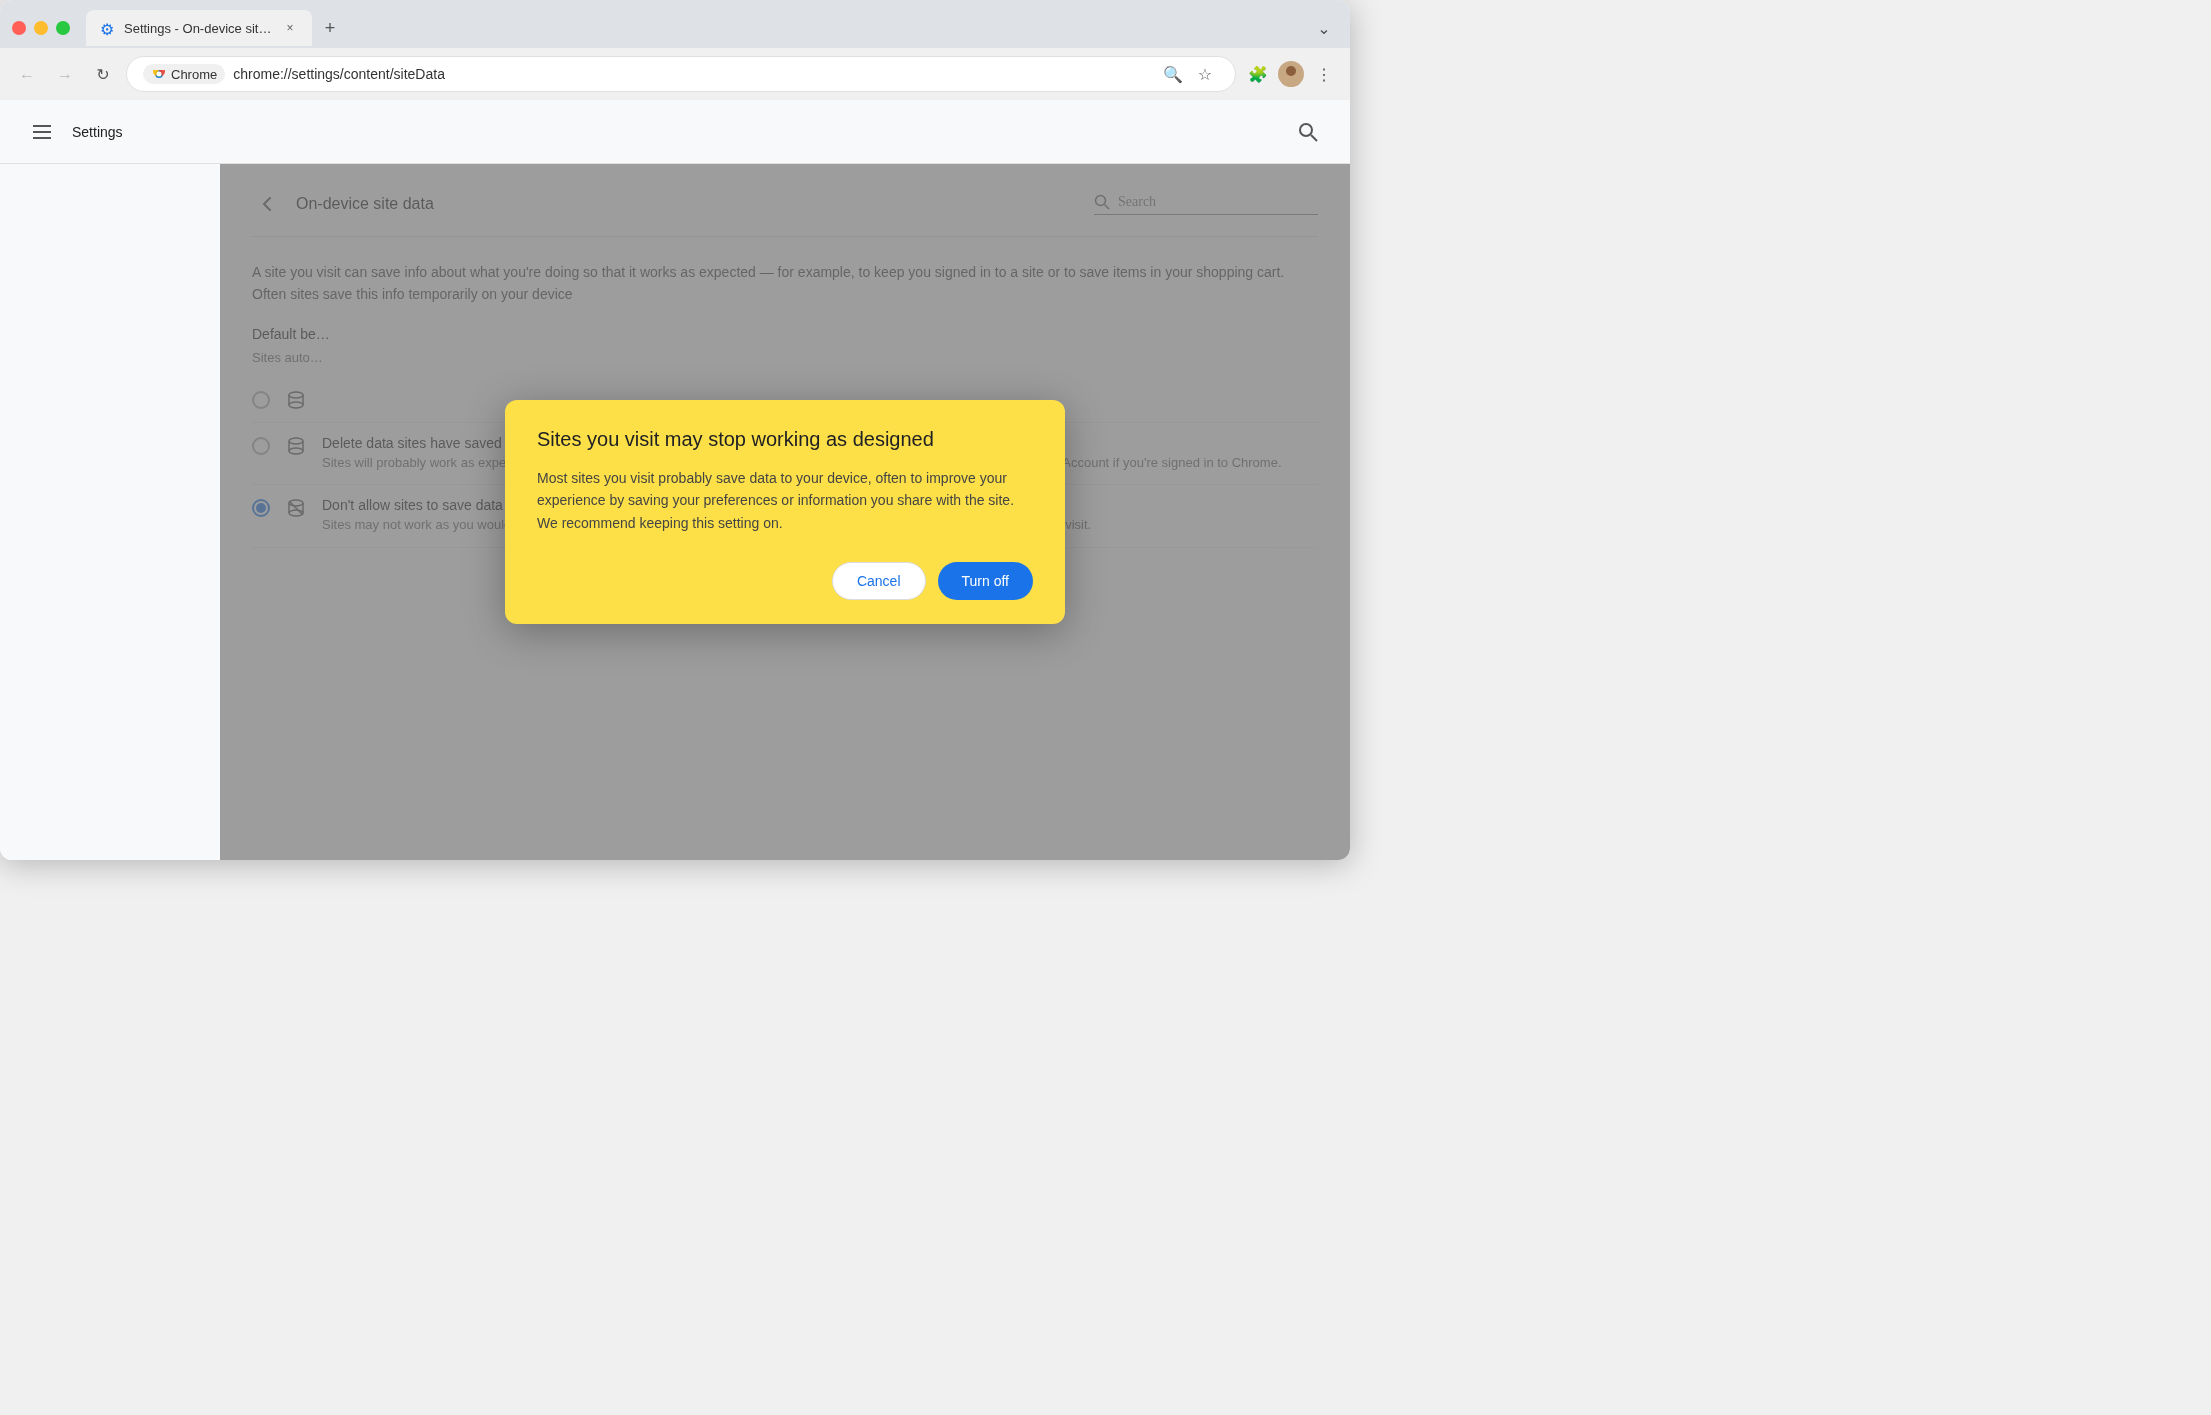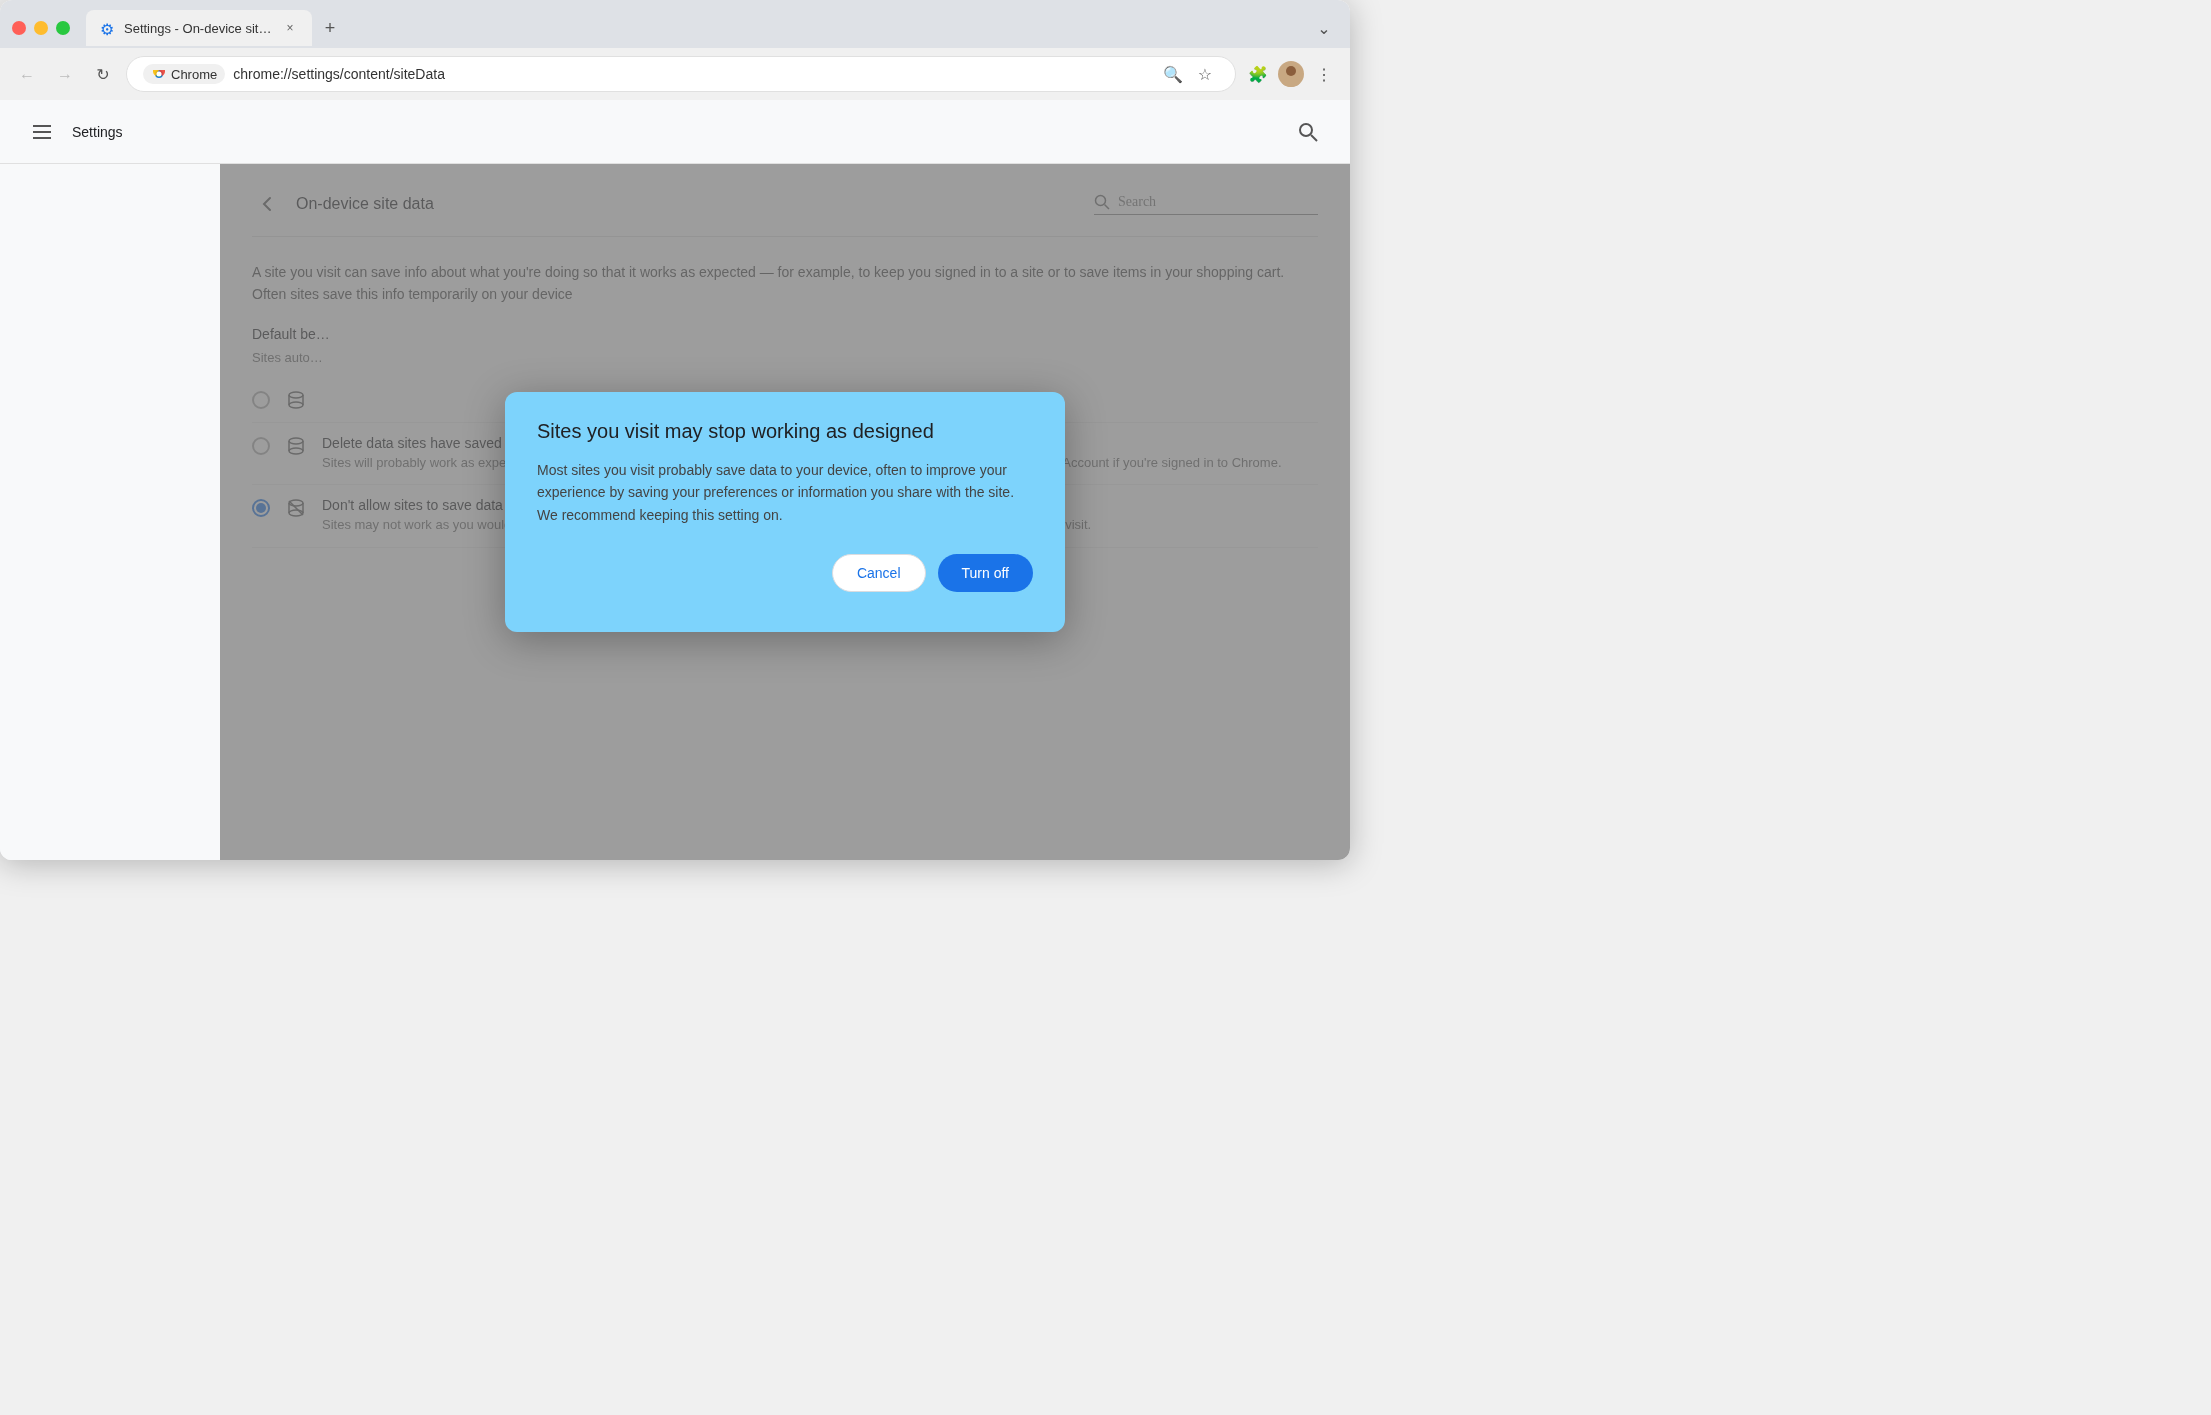--- a/index.html
+++ b/index.html
@@ -394,23 +394,23 @@
       right: 0;
       bottom: 0;
       background: rgba(60,60,60,0.5);
       display: flex;
       align-items: center;
       justify-content: center;
       z-index: 10;
     }
 
     .dialog {
-      background: #7dd3fc;
+      background: #fde047;
       border-radius: 12px;
-      padding: 28px 32px 40px 32px;
+      padding: 28px 32px 24px 32px;
       width: 560px;
       box-shadow: 0 8px 40px rgba(0,0,0,0.3);
     }
 
     .dialog-title {
       font-size: 20px;
       font-weight: 500;
       color: #202124;
       margin-bottom: 16px;
     }

